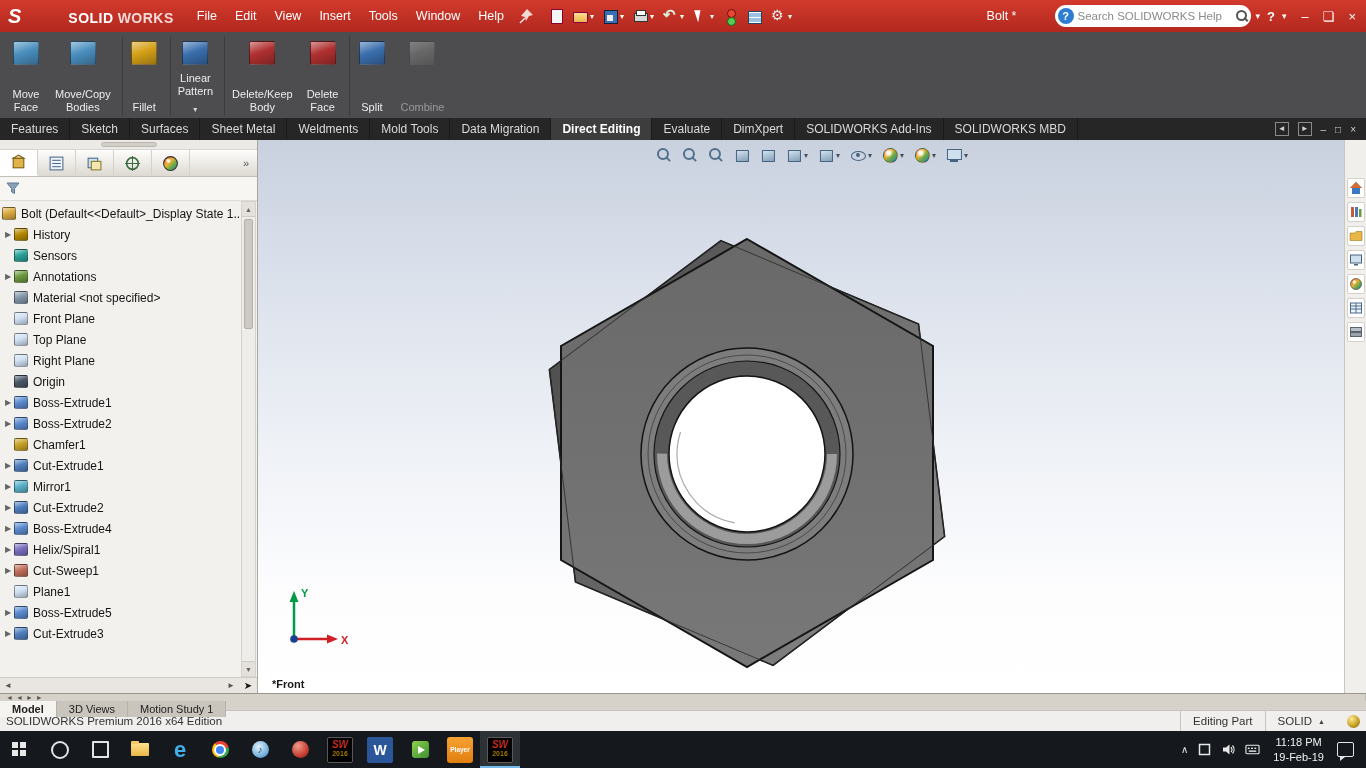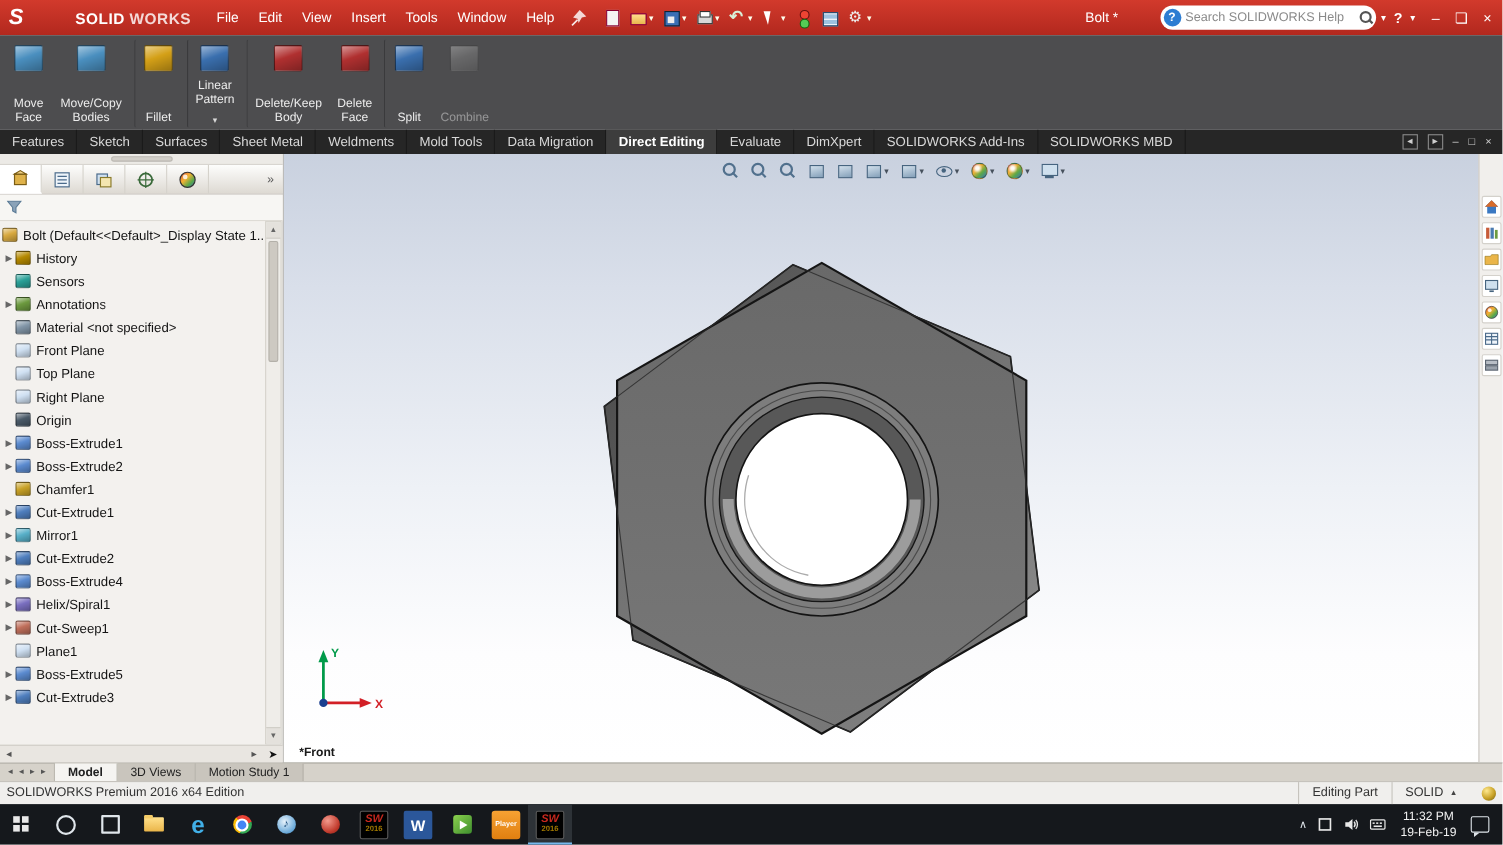--- a/index.html
+++ b/index.html
@@ -115,21 +115,21 @@
   [data-shape="mon"] .glyph::before { content:""; position:absolute; left:1px; top:2px; width:13px; height:9px; border:1.5px solid #46647f; background:#cfe0ee; }
   [data-shape="mon"] .glyph::after { content:""; position:absolute; left:4px; top:13px; width:8px; height:2px; background:#46647f; }
   .view-label { position:absolute; left:14px; bottom:3px; font-size:11px; font-weight:bold; color:#1a1a1a; }
   .triad { position:absolute; left:20px; bottom:36px; width:76px; height:76px; }
   .taskpane-strip { position:absolute; right:0; top:0; bottom:0; width:22px; background:#f1efec; border-left:1px solid #c9c6c0;
                     display:flex; flex-direction:column; align-items:center; padding-top:38px; gap:4px; }
   .tp-icon { width:18px; height:20px; display:flex; align-items:center; justify-content:center; background:#fff; border:1px solid #d4d1cb; border-radius:2px; }
   .tp-icon svg { width:14px; height:14px; }
 
   
-  .doctabs { height:17px; background:#d6d2ca; border-top:1px solid #9a978f; display:flex; align-items:stretch; font-size:11px; color:#222; }
+  .doctabs { height:17px; background:#d6d2ca; border-top:1px solid #9a978f; display:flex; align-items:stretch; font-size:11px; color:#222;flex-direction:column; }
   .doc-nav { display:flex; align-items:center; gap:3px; padding:0 6px; color:#555; font-size:7px; border-right:1px solid #bcb9b1; }
   .doctab { padding:0 12px; line-height:16px; border-right:1px solid #b5b2aa; background:#c9c5bd; }
   .doctab.active { background:#f5f4f1; font-weight:bold; }
 
   
   .statusbar { height:21px; background:#f0efed; border-top:1px solid #c6c3bd; display:flex; align-items:center; font-size:11.5px; color:#333; padding:0 6px; }
   .statusbar .left { flex:1; }
   .statusbar .cell { padding:0 12px; border-left:1px solid #c6c3bd; height:100%; display:flex; align-items:center; gap:6px; }
   .statusbar .caret-up { font-size:7px; color:#444; }
   .res-ball { width:13px; height:13px; border-radius:50%; background:radial-gradient(circle at 35% 30%, #ffe98f, #c9a227 55%, #6f5a10); margin-left:10px; }
@@ -767,18 +767,18 @@
         <path d="M10 5 A4 4 0 0 1 10 10 M11.5 3.5 A6 6 0 0 1 11.5 11.5" stroke="#e8e8e8" fill="none" stroke-width="1.2"></path>
       </svg>
     <svg viewBox="0 0 16 12">
         <rect x="1" y="1.5" width="14" height="9" rx="1" fill="none" stroke="#e8e8e8" stroke-width="1.2"></rect>
         <rect x="3" y="4" width="2" height="1.5" fill="#e8e8e8"></rect>
         <rect x="6.5" y="4" width="2" height="1.5" fill="#e8e8e8"></rect>
         <rect x="10" y="4" width="2" height="1.5" fill="#e8e8e8"></rect>
         <rect x="4" y="7" width="8" height="1.5" fill="#e8e8e8"></rect>
       </svg>
     <div class="clock">
-      <div>11:32 PM</div>
+      <div>11:18 PM</div>
       <div>19-Feb-19</div>
     </div>
     <div class="action-center"></div>
   </div>
 </footer>
 
 </body></html>

